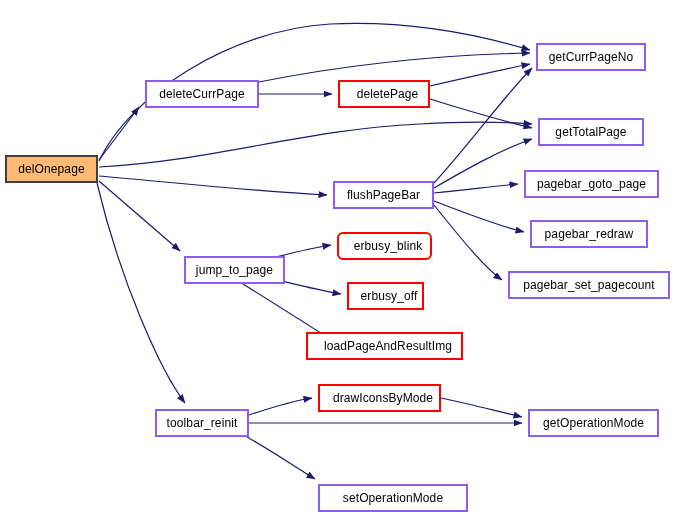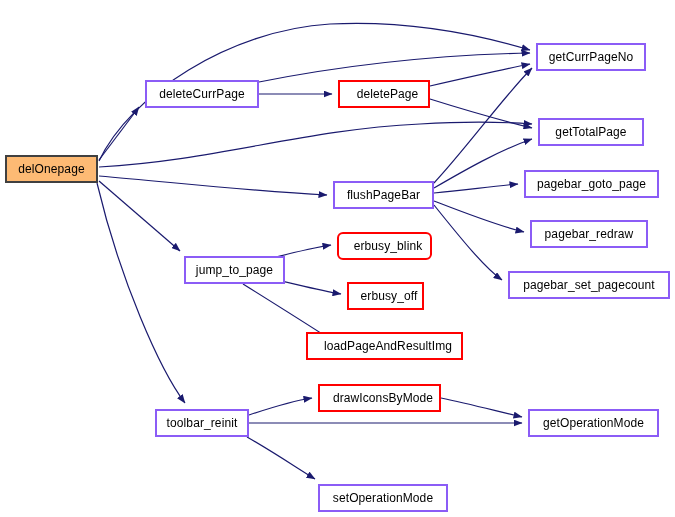--- a/index.html
+++ b/index.html
@@ -130,18 +130,18 @@
       </div>
       <div class="gnode" style="left: 155px; top: 409px; width: 94px; height: 28px;">
         <span class="gnode-label">toolbar_reinit</span>
       </div>
       <div class="gnode red" style="left: 318px; top: 384px; width: 123px; height: 28px;">
         <span class="gnode-label">drawIconsByMode</span>
       </div>
       <div class="gnode" style="left: 528px; top: 409px; width: 131px; height: 28px; text-align: center;">
         <span class="gnode-label">getOperationMode</span>
       </div>
-      <div class="gnode" style="left: 318px; top: 484px; width: 130px; height: 28px;">
+      <div class="gnode" style="left: 318px; top: 484px; width: 150px; height: 28px;">
         <span class="gnode-label">setOperationMode</span>
       </div>
     </div>
 
 </div>
 
 </body></html>

